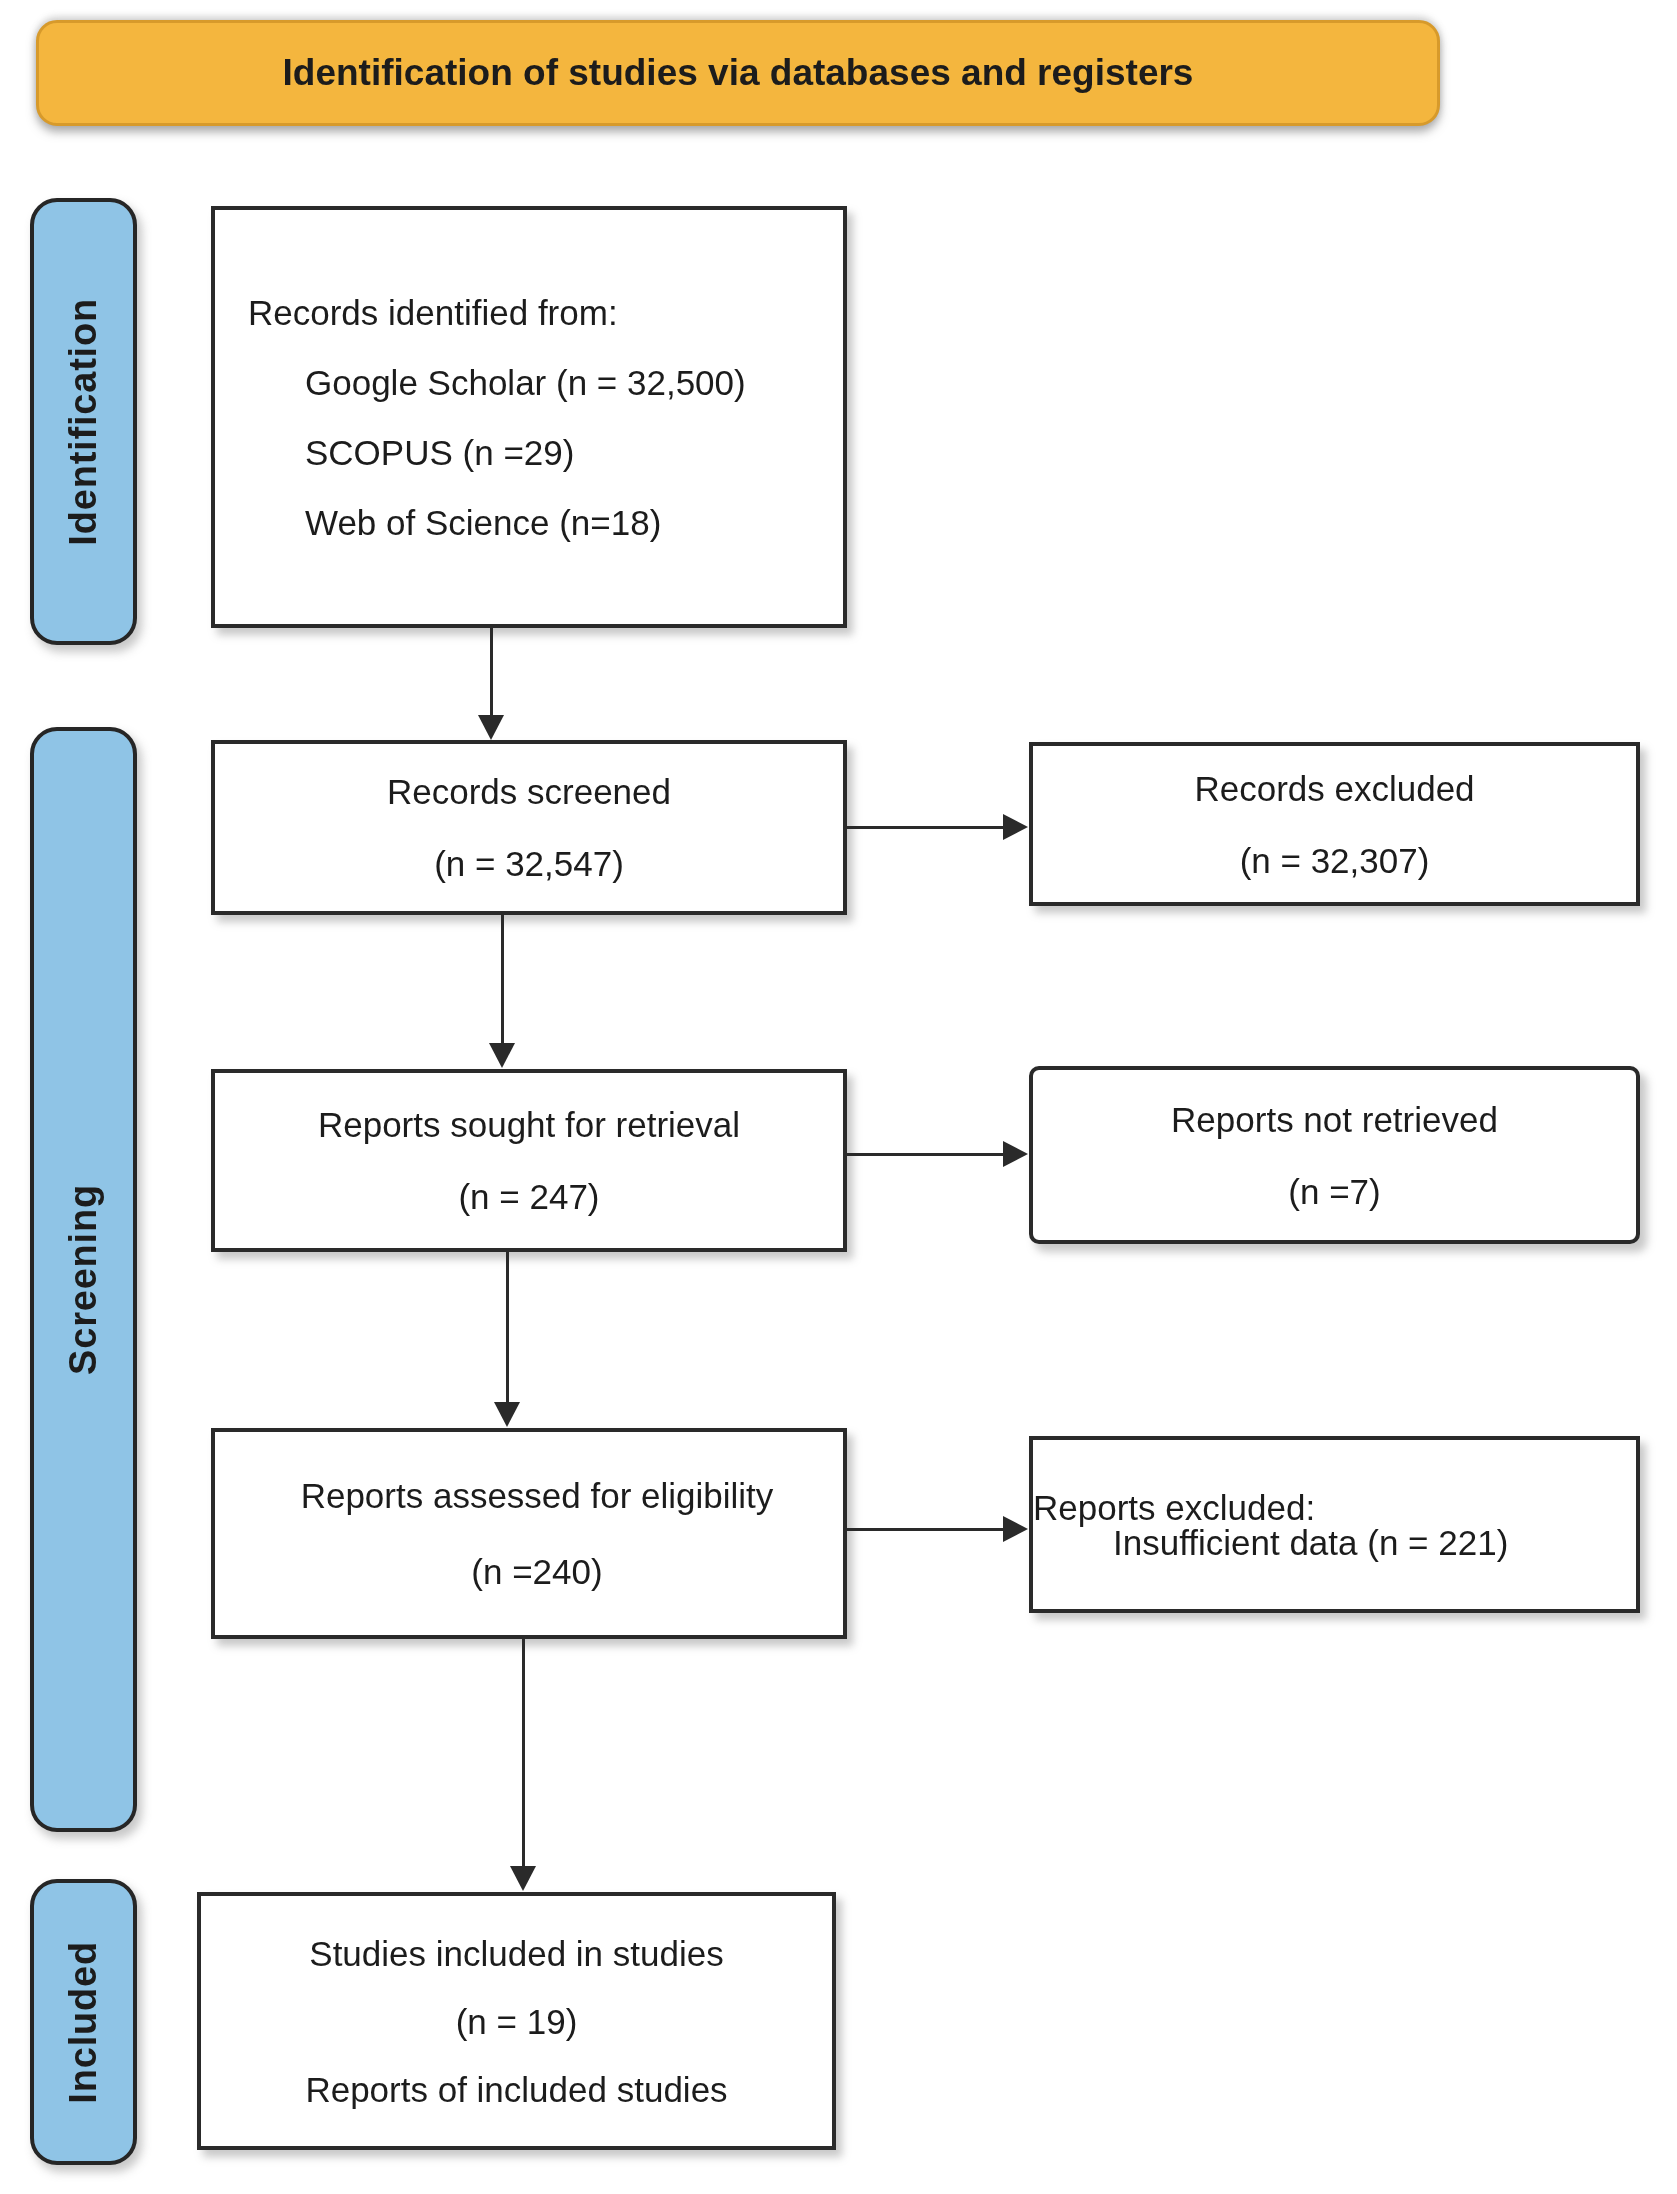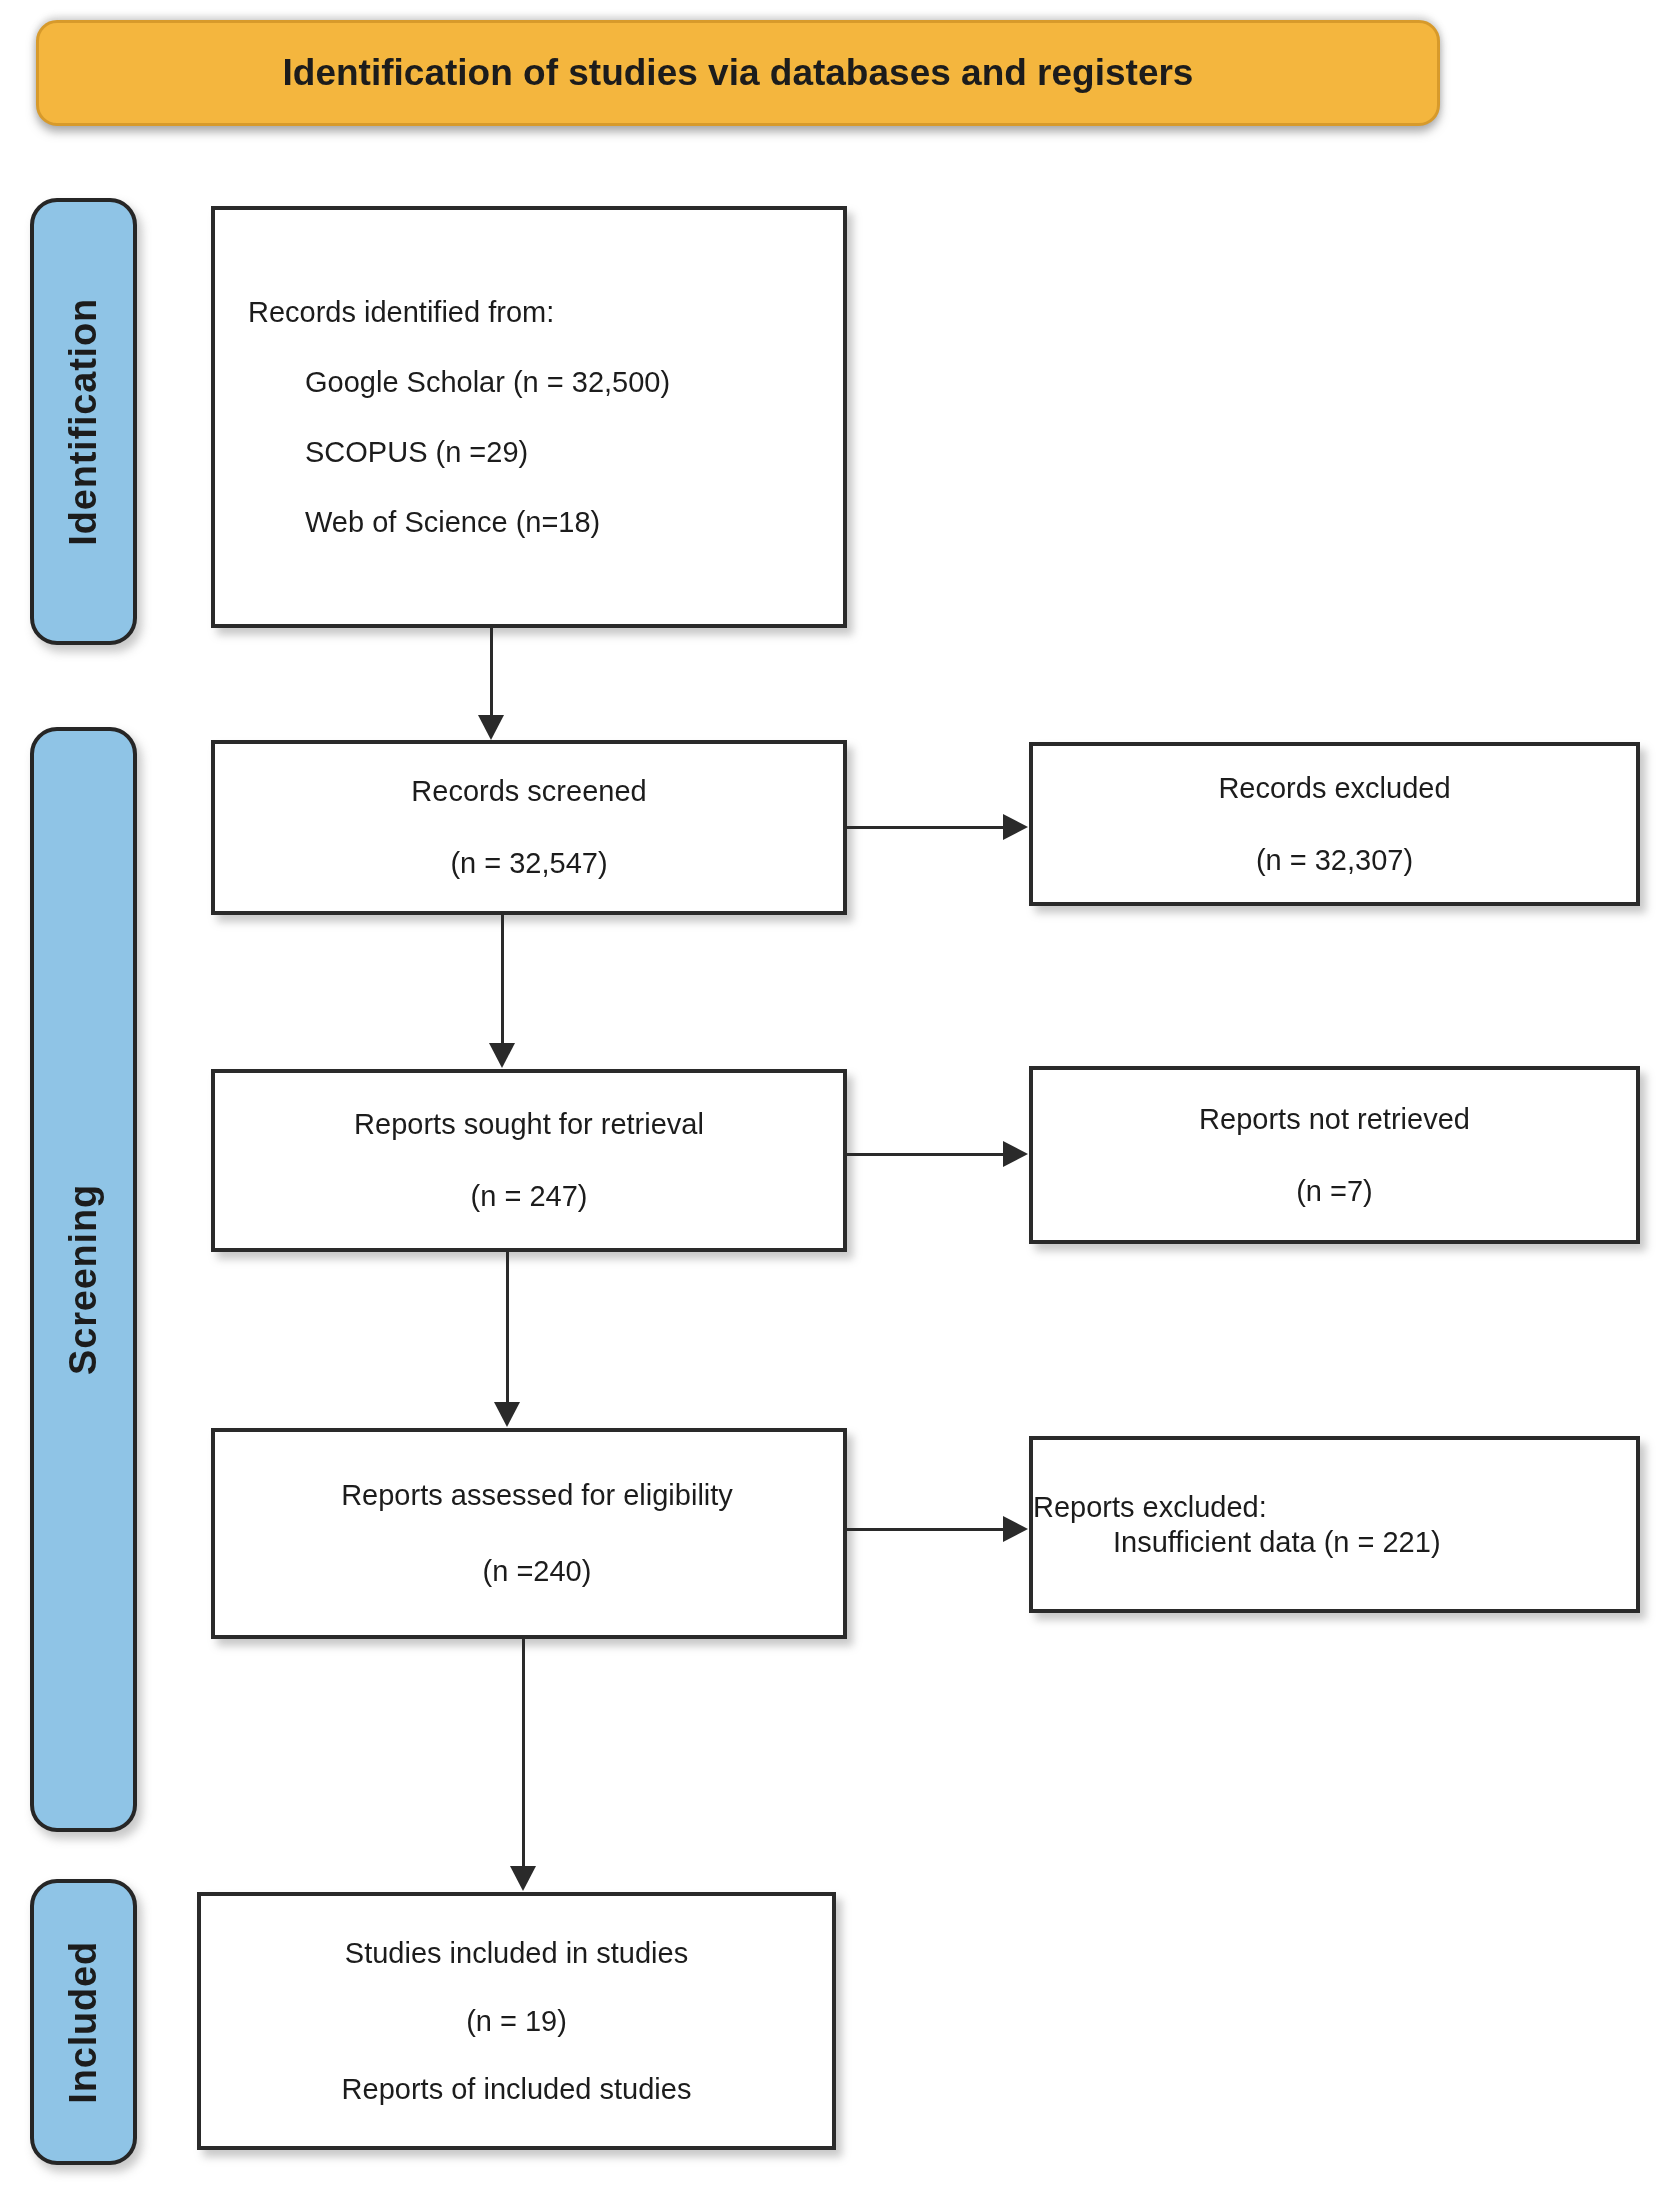--- a/index.html
+++ b/index.html
@@ -36,32 +36,32 @@
   }
   .stage-identification{top:198px;height:447px;}
   .stage-screening{top:727px;height:1105px;}
   .stage-included{top:1879px;height:286px;}
   
   .box{
     position:absolute;background:#ffffff;
     border:4px solid var(--box-border,#2a2a2a);
     box-sizing:border-box;
     display:flex;flex-direction:column;justify-content:center;
-    font-size:29px;line-height:35px;
+    font-size:35px;line-height:35px;
     box-shadow:6.4px 7.2px 8px rgba(120,120,120,.4);
   }
   .box.center{align-items:center;text-align:center;}
   .box-records-identified{left:211px;top:206px;width:636px;height:422px;row-gap:35px;padding-left:33px;}
   .box-records-identified .indent{margin-left:57px;}
   .box-records-screened{left:211px;top:740px;width:636px;height:175px;row-gap:37px;}
   .box-reports-sought{left:211px;top:1069px;width:636px;height:183px;row-gap:37px;}
   .box-reports-assessed{left:211px;top:1428px;width:636px;height:211px;row-gap:41px;padding-left:16px;}
   .box-studies-included{left:197px;top:1892px;width:639px;height:258px;row-gap:33px;}
   .box-records-excluded{left:1029px;top:742px;width:611px;height:164px;row-gap:37px;}
-  .box-reports-not-retrieved{left:1029px;top:1066px;width:611px;height:178px;row-gap:37px;}
+  .box-reports-not-retrieved{left:1029px;top:1066px;width:611px;height:178px;row-gap:37px;border-radius:10px;}
   .box-reports-excluded{left:1029px;top:1436px;width:611px;height:177px;}
   .box-reports-excluded .indent{margin-left:80px;}
   
   .vline{position:absolute;width:3.2px;background:var(--arrow,#2a2a2a);}
   .vhead{position:absolute;width:0;height:0;
     border-left:13.6px solid transparent;border-right:13.6px solid transparent;
     border-top:25.5px solid var(--arrow,#2a2a2a);}
   .hline{position:absolute;height:3.2px;background:var(--arrow,#2a2a2a);}
   .hhead{position:absolute;width:0;height:0;
     border-top:13.6px solid transparent;border-bottom:13.6px solid transparent;

